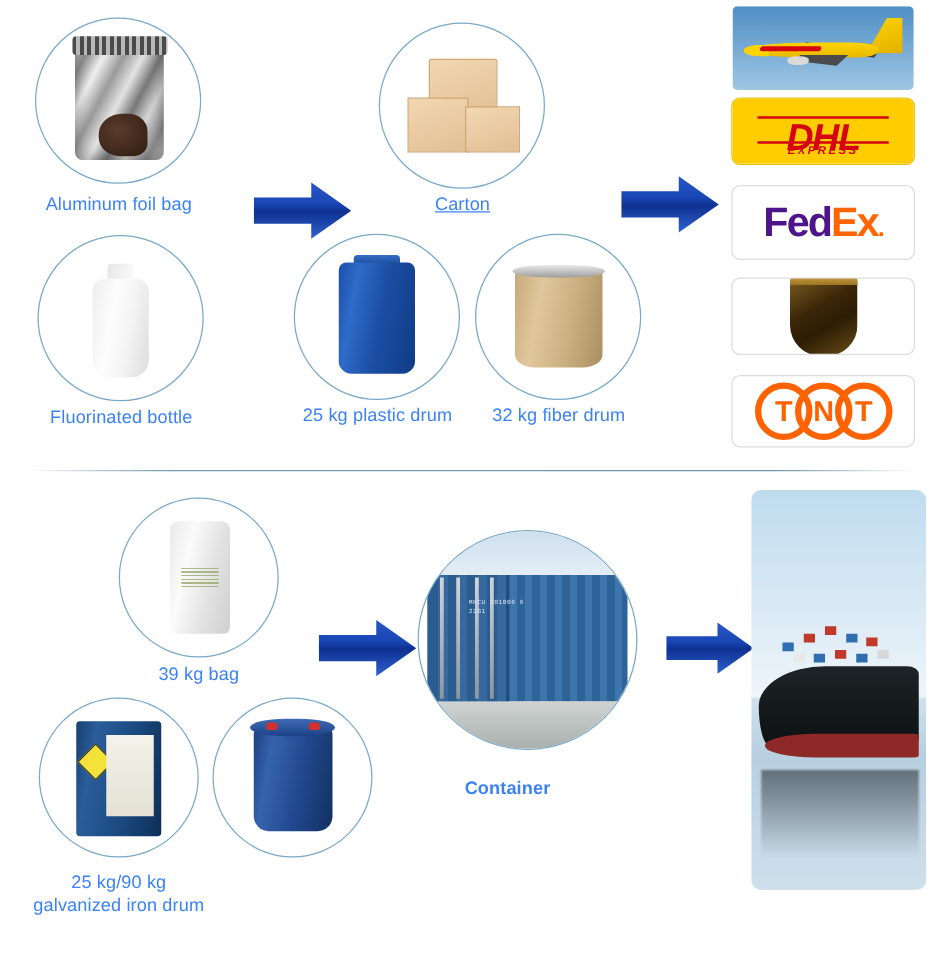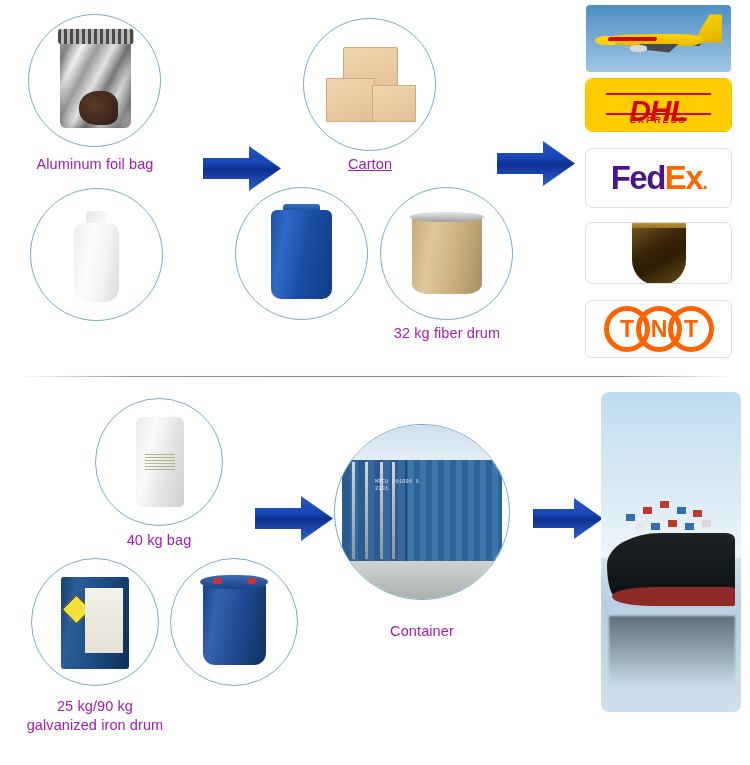--- a/index.html
+++ b/index.html
@@ -31,21 +31,21 @@
     overflow: hidden;
   }
   .circle > .art {
     position: absolute;
     left: 0; top: 0; right: 0; bottom: 0;
   }
 
   .caption {
     position: absolute;
     text-align: center;
-    color: #a21caf;
+    color: #3b82f6;
     font-size: 14.5px;
     line-height: 19px;
     white-space: pre-line;
     letter-spacing: 0.1px;
   }
 
   
   .arrow { position: absolute; }
 
   
@@ -335,20 +335,21 @@
     </div>
   </div>
   <div class="caption" style="left:9px; top:155px; width:172px;">Aluminum foil bag</div>
 
   <div class="circle" style="left:30px; top:188px; width:133px; height:133px;">
     <div class="art">
       <div class="bottle-neck"></div>
       <div class="bottle-body"></div>
     </div>
   </div>
+  <div class="caption" style="left:9px; top:325px; width:176px;">Fluorinated bottle</div>
 
   <div class="arrow" style="left:203px; top:145px; width:78px; height:47px;">
     <svg width="78" height="47" viewBox="0 0 78 47">
       <defs>
         <linearGradient id="agrad1" x1="0" y1="0" x2="0" y2="1">
           <stop offset="0%" stop-color="#2a56c6"></stop>
           <stop offset="38%" stop-color="#1846b4"></stop>
           <stop offset="52%" stop-color="#0e3091"></stop>
           <stop offset="100%" stop-color="#2f63cf"></stop>
         </linearGradient>
@@ -365,20 +366,21 @@
     </div>
   </div>
   <div class="caption" style="left:300px; top:155px; width:140px;text-decoration:underline;">Carton</div>
 
   <div class="circle" style="left:235px; top:187px; width:133px; height:133px;">
     <div class="art">
       <div class="pdrum-cap"></div>
       <div class="pdrum"></div>
     </div>
   </div>
+  <div class="caption" style="left:219px; top:324px; width:166px;">25 kg plastic drum</div>
 
   <div class="circle" style="left:380px; top:187px; width:133px; height:133px;">
     <div class="art">
       <div class="fdrum"></div>
       <div class="fdrum-rim"></div>
     </div>
   </div>
   <div class="caption" style="left:371px; top:324px; width:152px;">32 kg fiber drum</div>
 
   <div class="arrow" style="left:497px; top:140px; width:78px; height:47px;">
@@ -434,21 +436,21 @@
   </div>
 
   <div class="divider" style="left:20px; top:376px; width:712px;"></div>
 
   <div class="circle" style="left:95px; top:398px; width:128px; height:128px;">
     <div class="art">
       <div class="sack"></div>
       <div class="sack-txt"></div>
     </div>
   </div>
-  <div class="caption" style="left:93px; top:531px; width:132px;">40 kg bag</div>
+  <div class="caption" style="left:93px; top:531px; width:132px;">39 kg bag</div>
 
   <div class="circle" style="left:31px; top:558px; width:128px; height:128px;">
     <div class="art">
       <div class="irondrum"></div>
       <div class="iron-diamond"></div>
       <div class="iron-label"></div>
     </div>
   </div>
   <div class="caption" style="left:13px; top:697px; width:164px;">25 kg/90 kg
 galvanized iron drum</div>
@@ -484,21 +486,21 @@
       <div class="cont-doors"></div>
       <div class="cont-bar" style="left:10%"></div>
       <div class="cont-bar" style="left:17%"></div>
       <div class="cont-bar" style="left:26%"></div>
       <div class="cont-bar" style="left:33%"></div>
       <div class="cont-code">
         MPCU 201006 6<br>22G1
       </div>
     </div>
   </div>
-  <div class="caption" style="left:352px; top:622px; width:140px;">Container</div>
+  <div class="caption" style="left:336px; top:622px; width:140px;font-weight:bold;">Container</div>
 
   <div class="arrow" style="left:533px; top:497px; width:70px; height:43px;">
     <svg width="70" height="43" viewBox="0 0 70 43">
       <defs>
         <linearGradient id="agrad4" x1="0" y1="0" x2="0" y2="1">
           <stop offset="0%" stop-color="#2a56c6"></stop>
           <stop offset="38%" stop-color="#1846b4"></stop>
           <stop offset="52%" stop-color="#0e3091"></stop>
           <stop offset="100%" stop-color="#2f63cf"></stop>
         </linearGradient>

